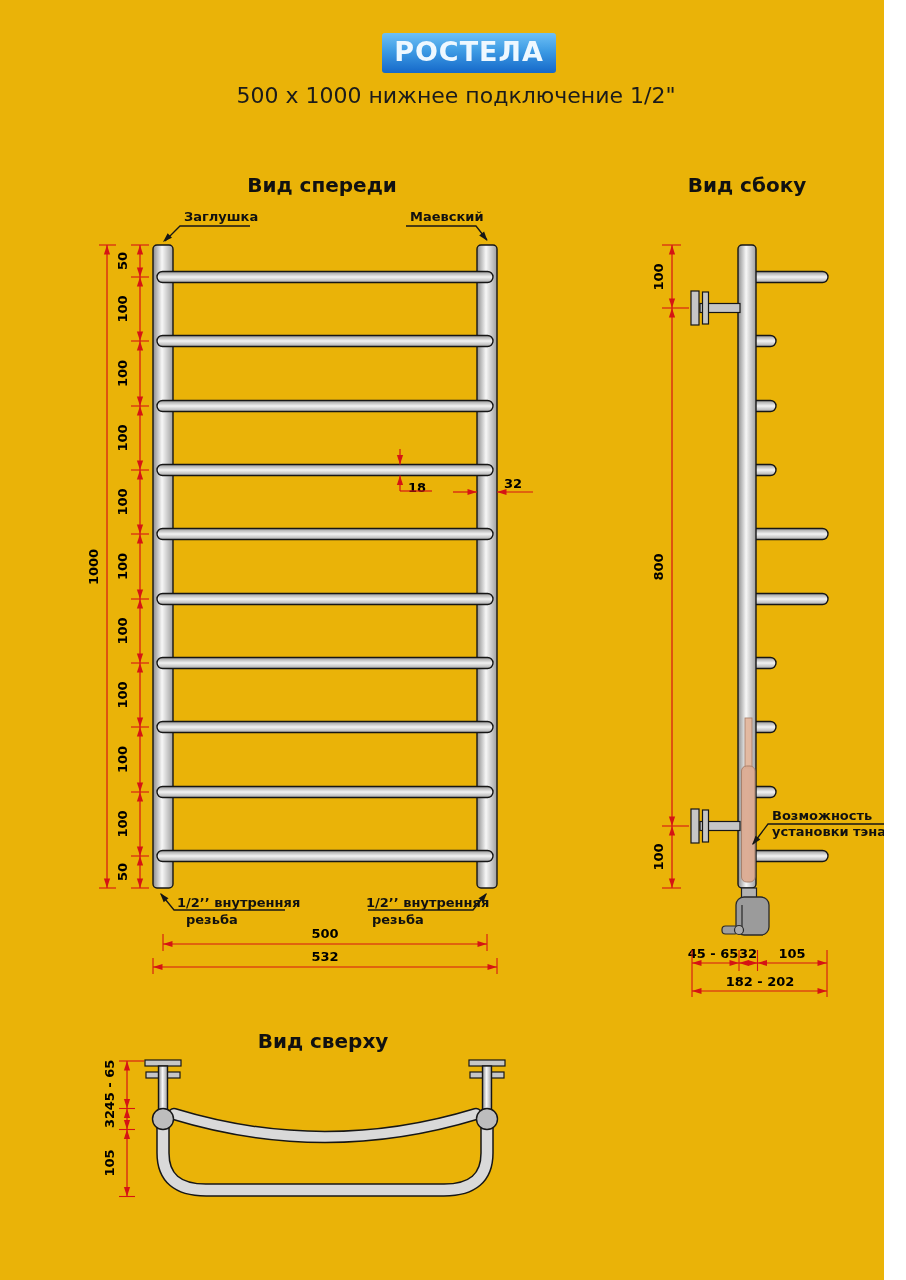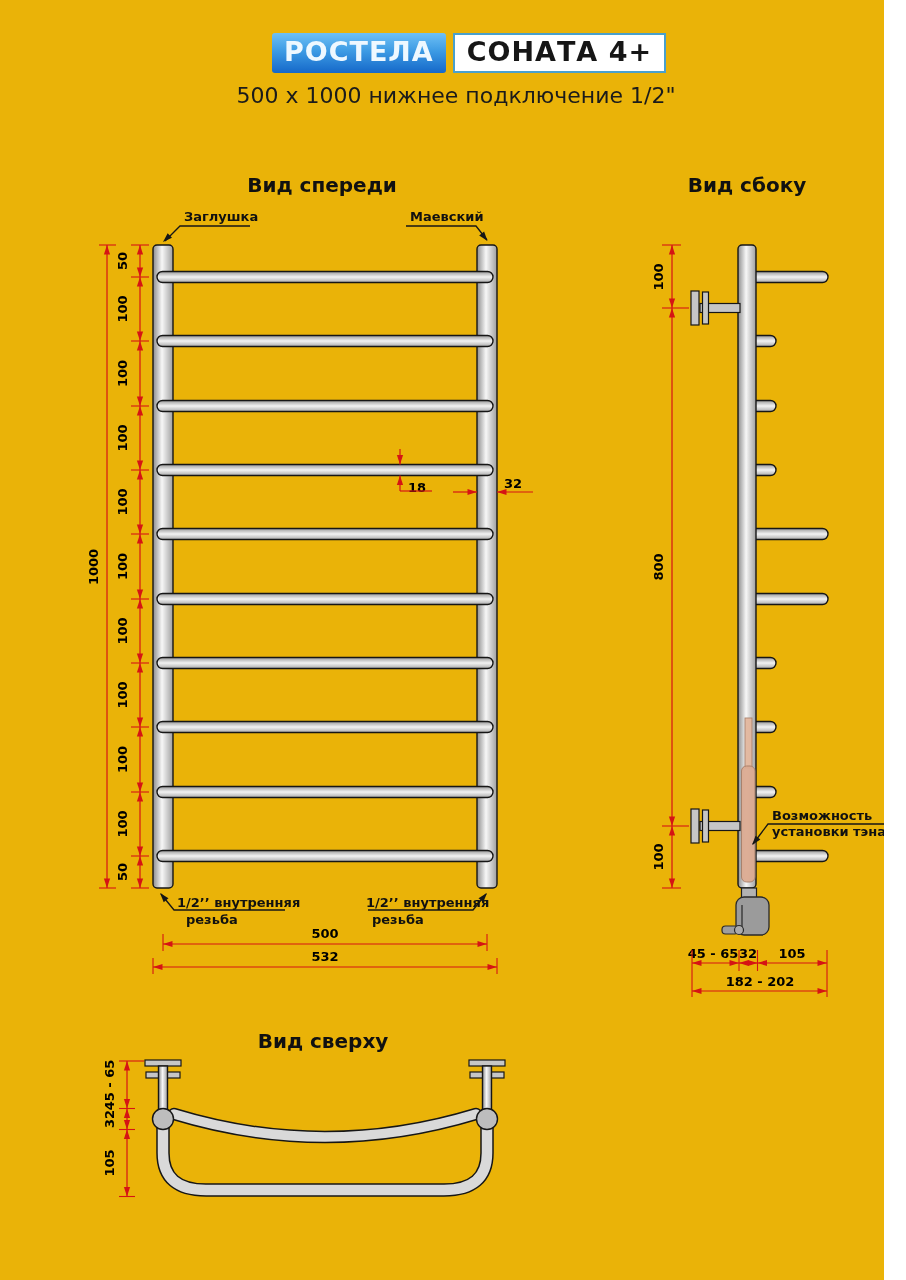--- a/index.html
+++ b/index.html
@@ -22,21 +22,20 @@
   .metal{stroke:#161616;stroke-width:1.4;}
   .plate{fill:#c6c6c6;stroke:#161616;stroke-width:1.2;}
 </style>
 </head>
 <body>
 
 <div class="page">
 
   <div class="brand-row">
     <div class="brand-badge">РОСТЕЛА</div>
-    <div class="model-badge">СОНАТА 4+</div>
   </div>
   <div class="subtitle">500 х 1000 нижнее подключение 1/2"</div>
 
   <svg id="drawing" width="906" height="1280" viewBox="0 0 906 1280">
     <defs>
       <linearGradient id="gradPostH" x1="0" y1="0" x2="1" y2="0">
         <stop offset="0" stop-color="#8d8d8d"></stop>
           <stop offset="0.45" stop-color="#f7f7f7"></stop>
         <stop offset="1" stop-color="#9f9f9f"></stop>
       </linearGradient>

